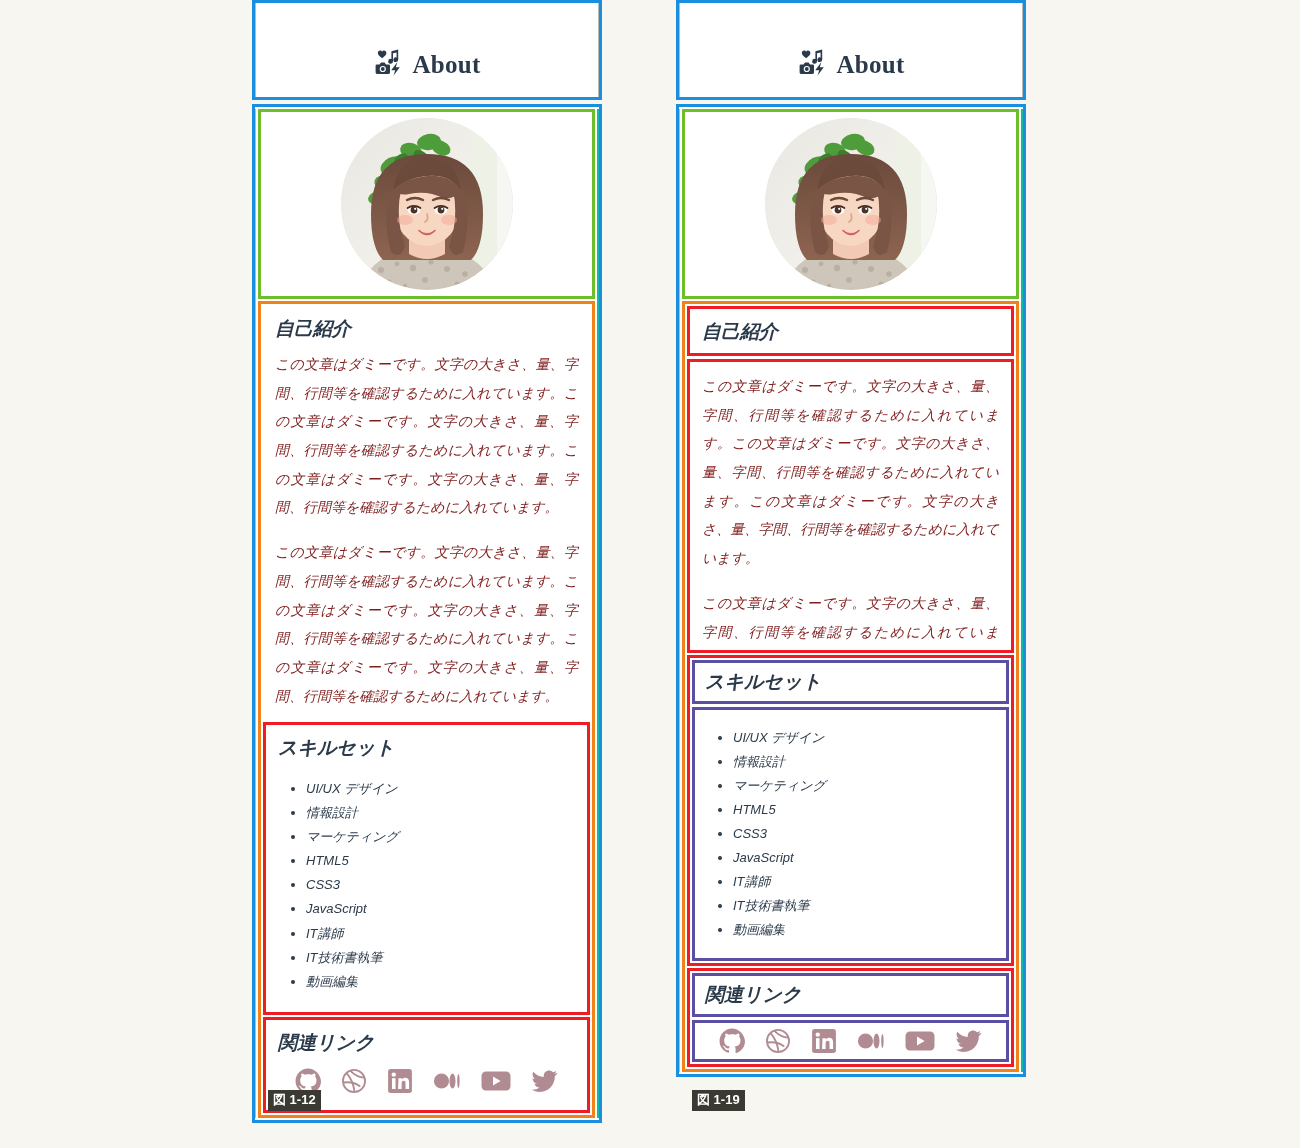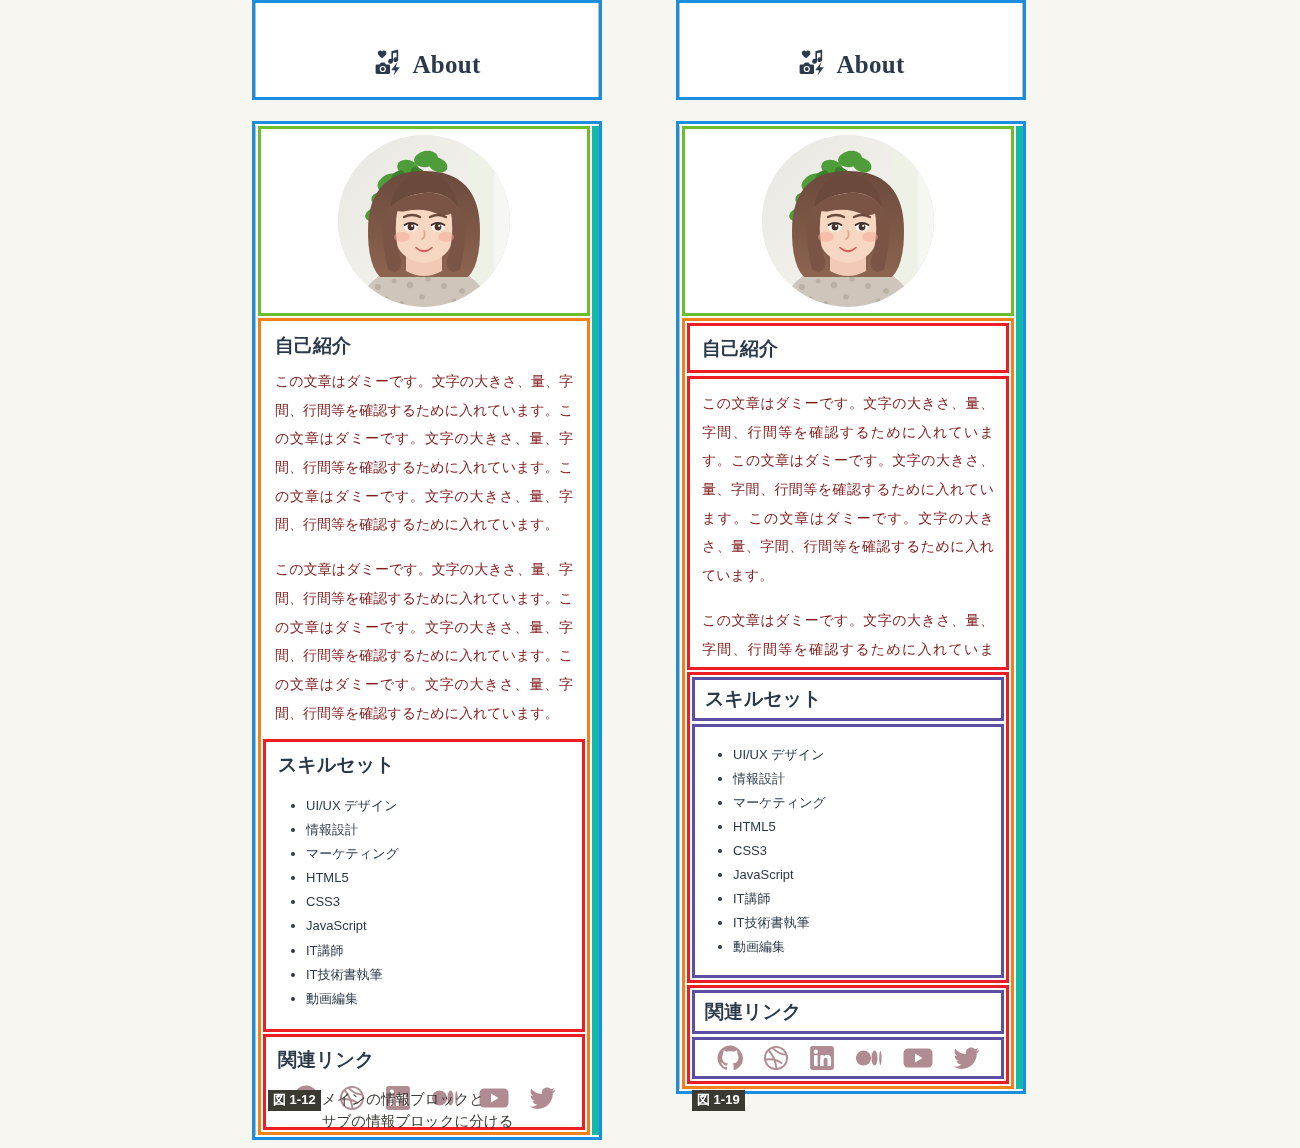--- a/index.html
+++ b/index.html
@@ -22,21 +22,21 @@
     width: 350px;
   }
   .figure.left  { left: 252px; }
   .figure.right { left: 676px; }
 
   
   .hdr-outer {
     border: 3px solid #1a8fe0;
     background: #ffffff;
     height: 100px;
-    margin-bottom: 21px;
+    margin-bottom: 4px;
   }
   .hdr-inner {
     border-left: 1px solid #b9b9b9;
     border-right: 1px solid #b9b9b9;
     height: 100%;
     display: flex;
     align-items: flex-end;
     justify-content: center;
     padding-bottom: 14px;
   }
@@ -50,21 +50,21 @@
     color: #2b3a4a;
     letter-spacing: .3px;
   }
   .about-icon { display: block; }
 
   
   .body-blue {
     border: 3px solid #1a8fe0;
     background: #ffffff;
   }
-  .body-gap { border-left: 1px solid #b9b9b9; border-right: 7px solid #14b8a6; }
+  .body-gap { border-left: 1px solid #b9b9b9; border-right: 2px solid #14b8a6; font-style: italic; }
 
   
   .photo-green {
     border: 3px solid #6cbe2a;
     background: #fff;
     margin: 2px;
     height: 190px;
     display: flex;
     align-items: center;
     justify-content: center;
@@ -545,20 +545,18 @@
             </div>
           </div>
 
         </div>
       </div>
     </div>
   </div>
 
   <div class="caption left">
     <span class="fignum">図 1-12</span>
-    <span class="captext">メインの情報ブロックと
-サブの情報ブロックに分ける</span>
   </div>
   <div class="caption right">
     <span class="fignum">図 1-19</span>
   </div>
 
 </div>
 
 </body></html>

